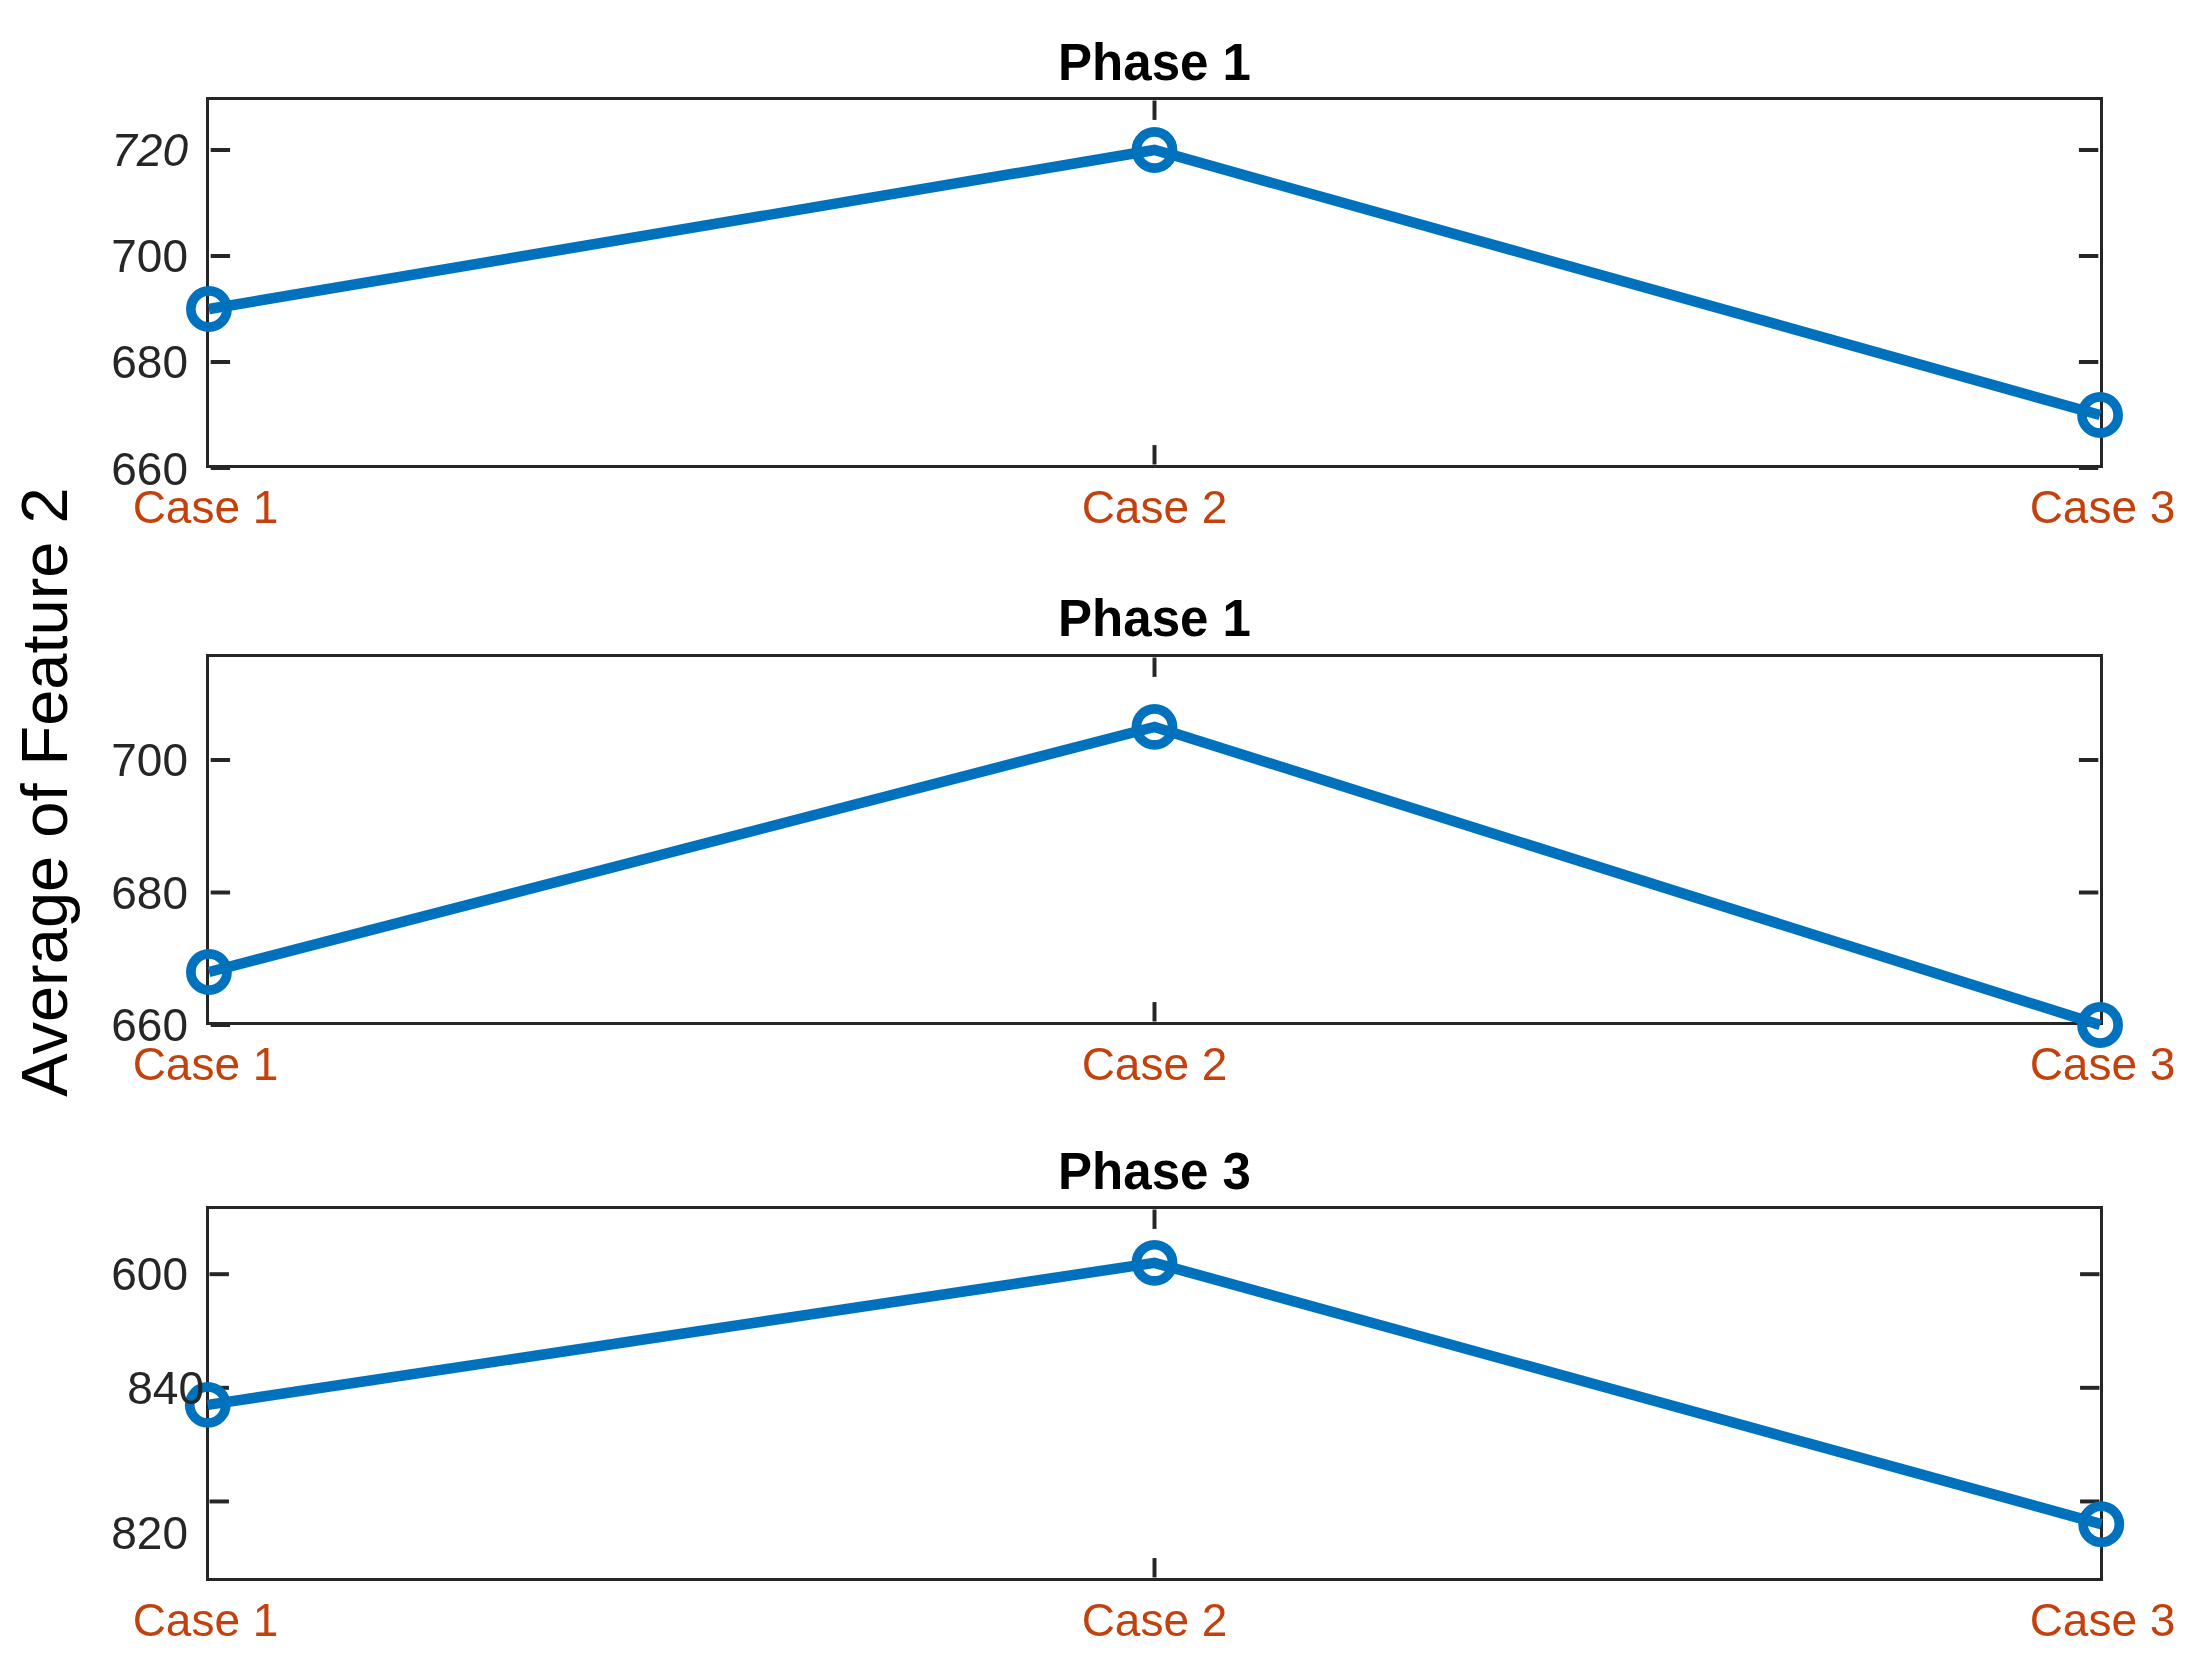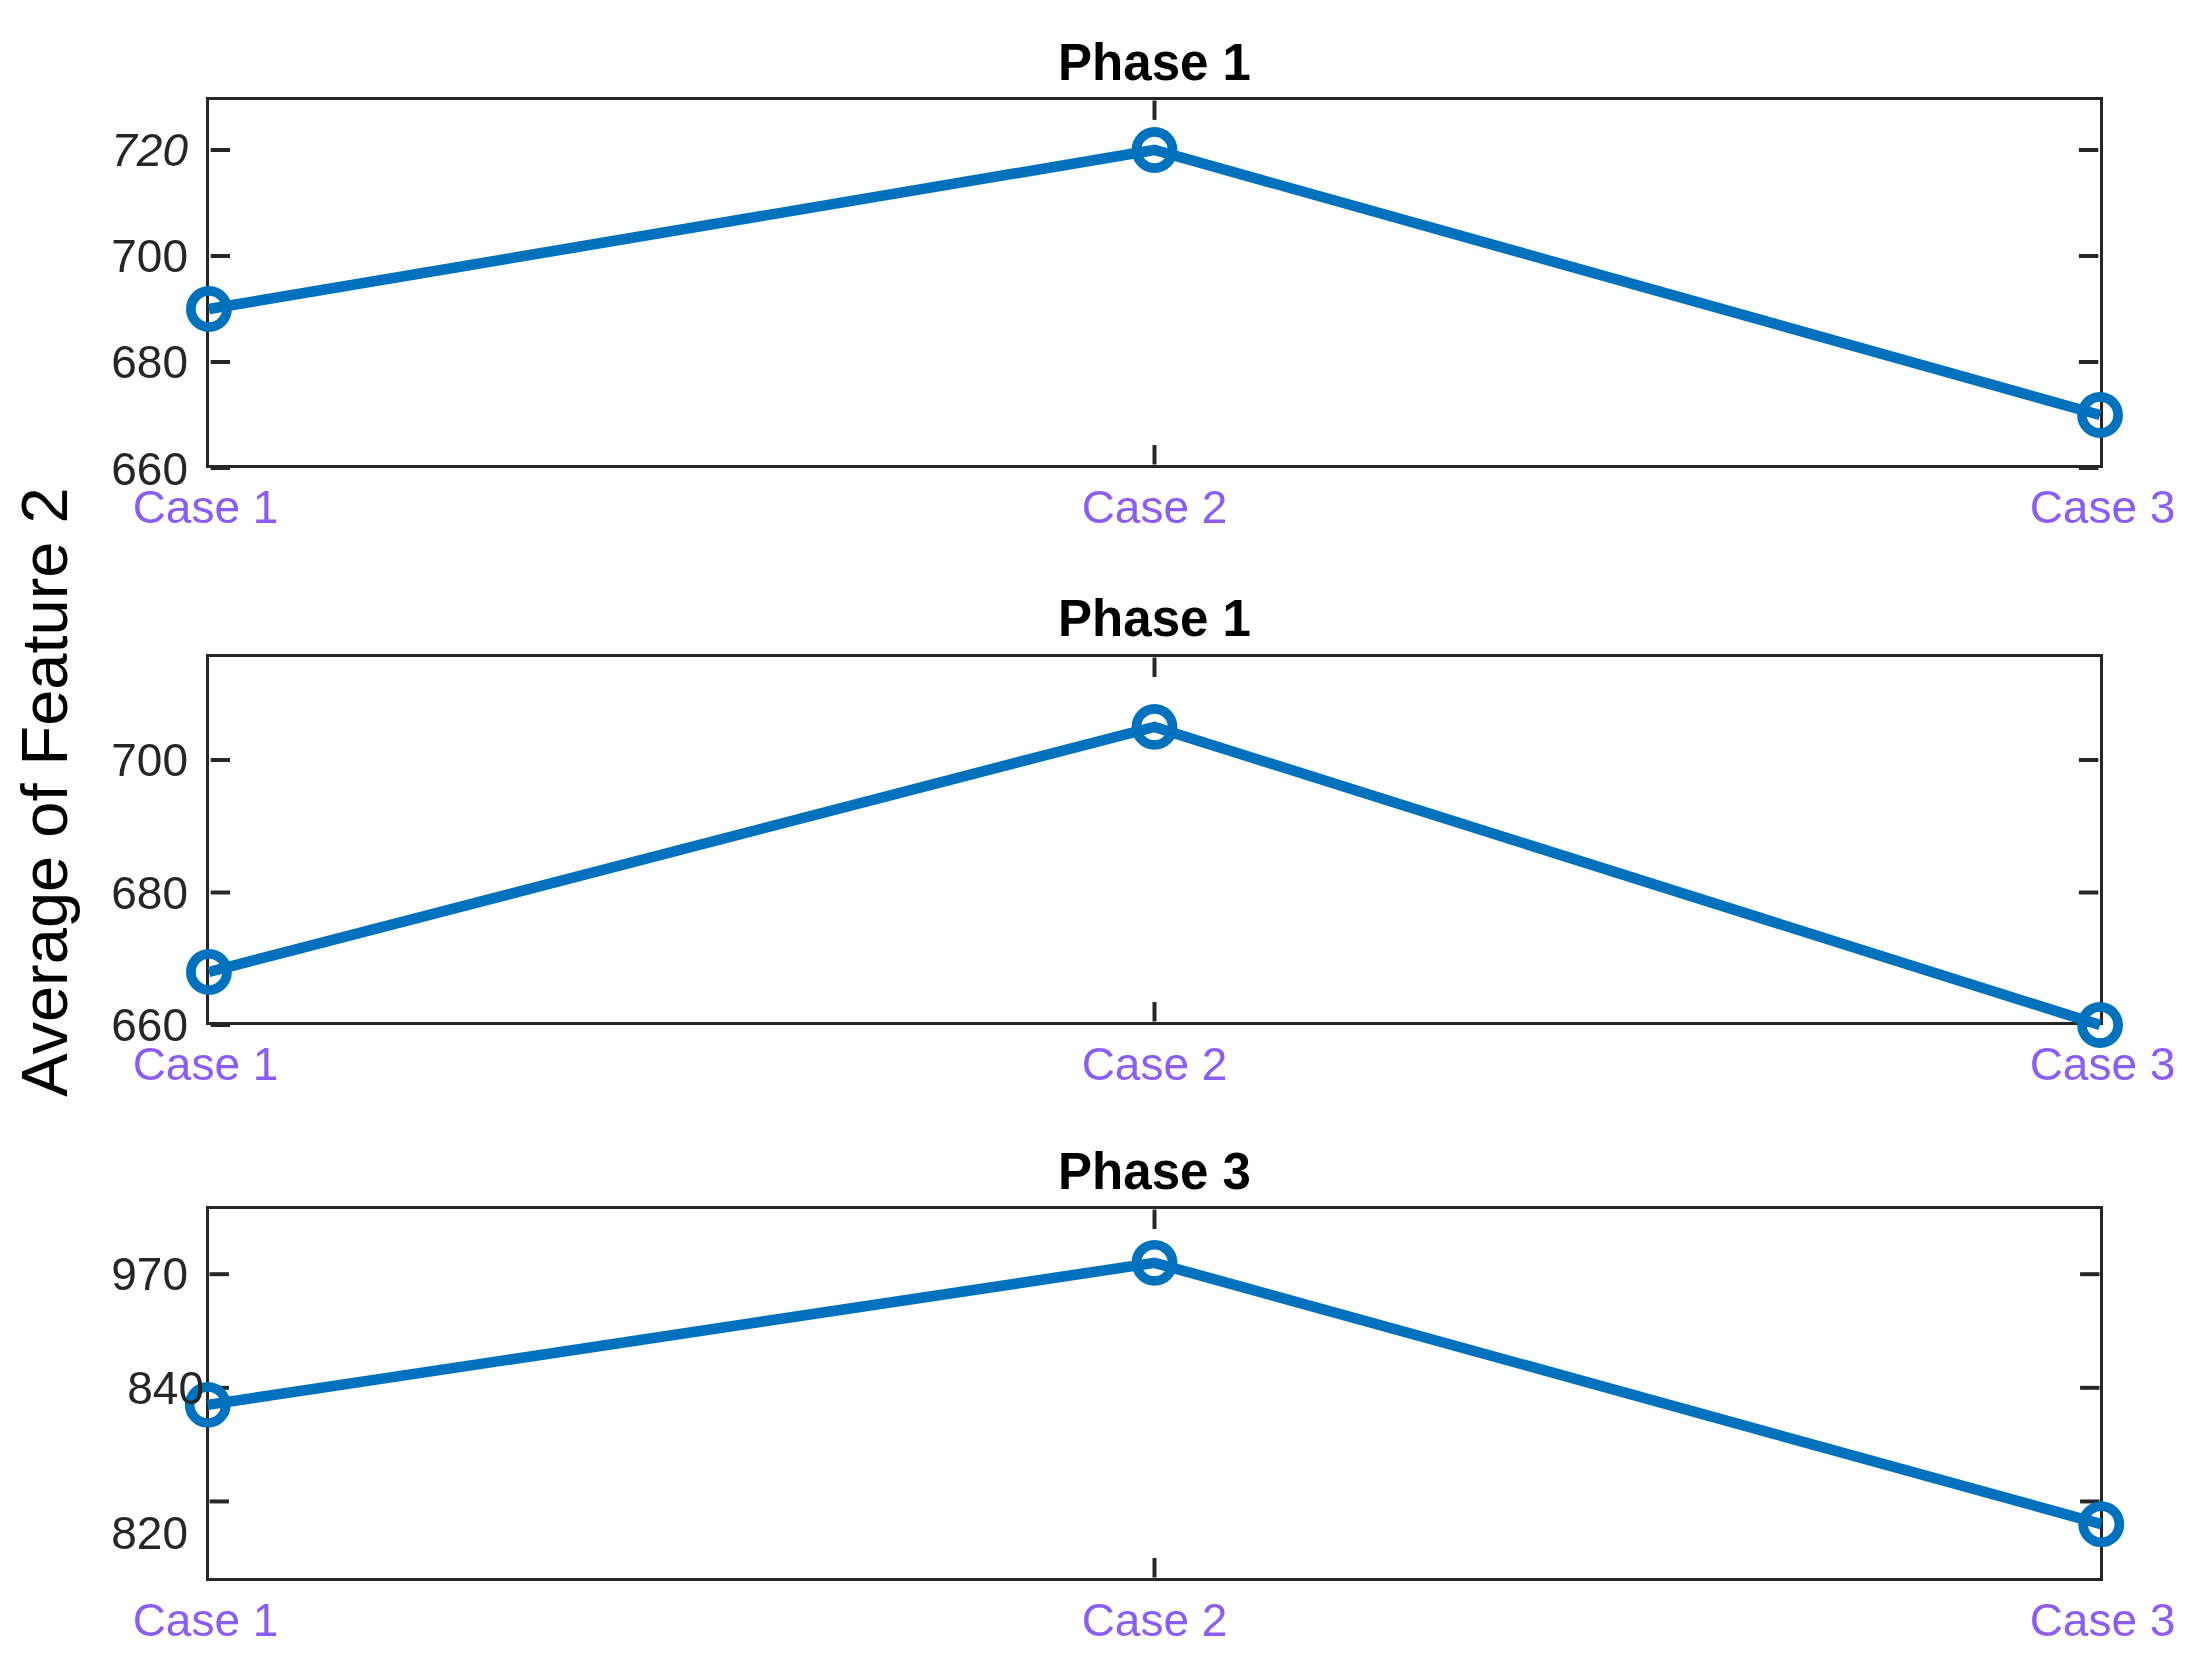--- a/index.html
+++ b/index.html
@@ -42,21 +42,21 @@
     line-height: 46px;
     color: #262626;
     white-space: nowrap;
   }
   .xtick-label {
     position: absolute;
     width: 353px;
     text-align: center;
     font-size: 46px;
     line-height: 46px;
-    color: #8b5cf6;
+    color: #c2410c;
     white-space: nowrap;
   }
   .ylabel {
     position: absolute;
     top: 792px;
     left: 44px;
     transform: translate(-50%, -50%) rotate(-90deg);
     font-size: 65px;
     color: #000000;
     white-space: nowrap;
@@ -146,21 +146,21 @@
           <line x1="1075" y1="399" x2="1075" y2="421" stroke="#262626" stroke-width="4.5"></line>
           <polyline points="2,225.37878787878788 1075,64.39393939393938 2148,360.6060606060606" fill="none" stroke="#0072BD" stroke-width="12"></polyline>
           <circle cx="2" cy="225.37878787878788" r="20.5" fill="none" stroke="#0072BD" stroke-width="11"></circle>
           <circle cx="1075" cy="64.39393939393938" r="20.5" fill="none" stroke="#0072BD" stroke-width="11"></circle>
           <circle cx="2148" cy="360.6060606060606" r="20.5" fill="none" stroke="#0072BD" stroke-width="11"></circle>
         </svg>
     </div>
     <div class="ytick-labels">
         <div class="ytick-label" style="width: 188px; top: 1510px;">820</div>
         <div class="ytick-label" style="width: 188px; top: 1365px; padding-left: 16px;">840</div>
-        <div class="ytick-label" style="width: 188px; top: 1251px;">970</div>
+        <div class="ytick-label" style="width: 188px; top: 1251px;">600</div>
       </div>
     <div class="xtick-labels">
         <div class="xtick-label" style="left: 29px; top: 1597px;">Case 1</div>
         <div class="xtick-label" style="left: 978px; top: 1597px;">Case 2</div>
         <div class="xtick-label" style="left: 1926px; top: 1597px;">Case 3</div>
       </div>
   </div>
 
 </div>
 

